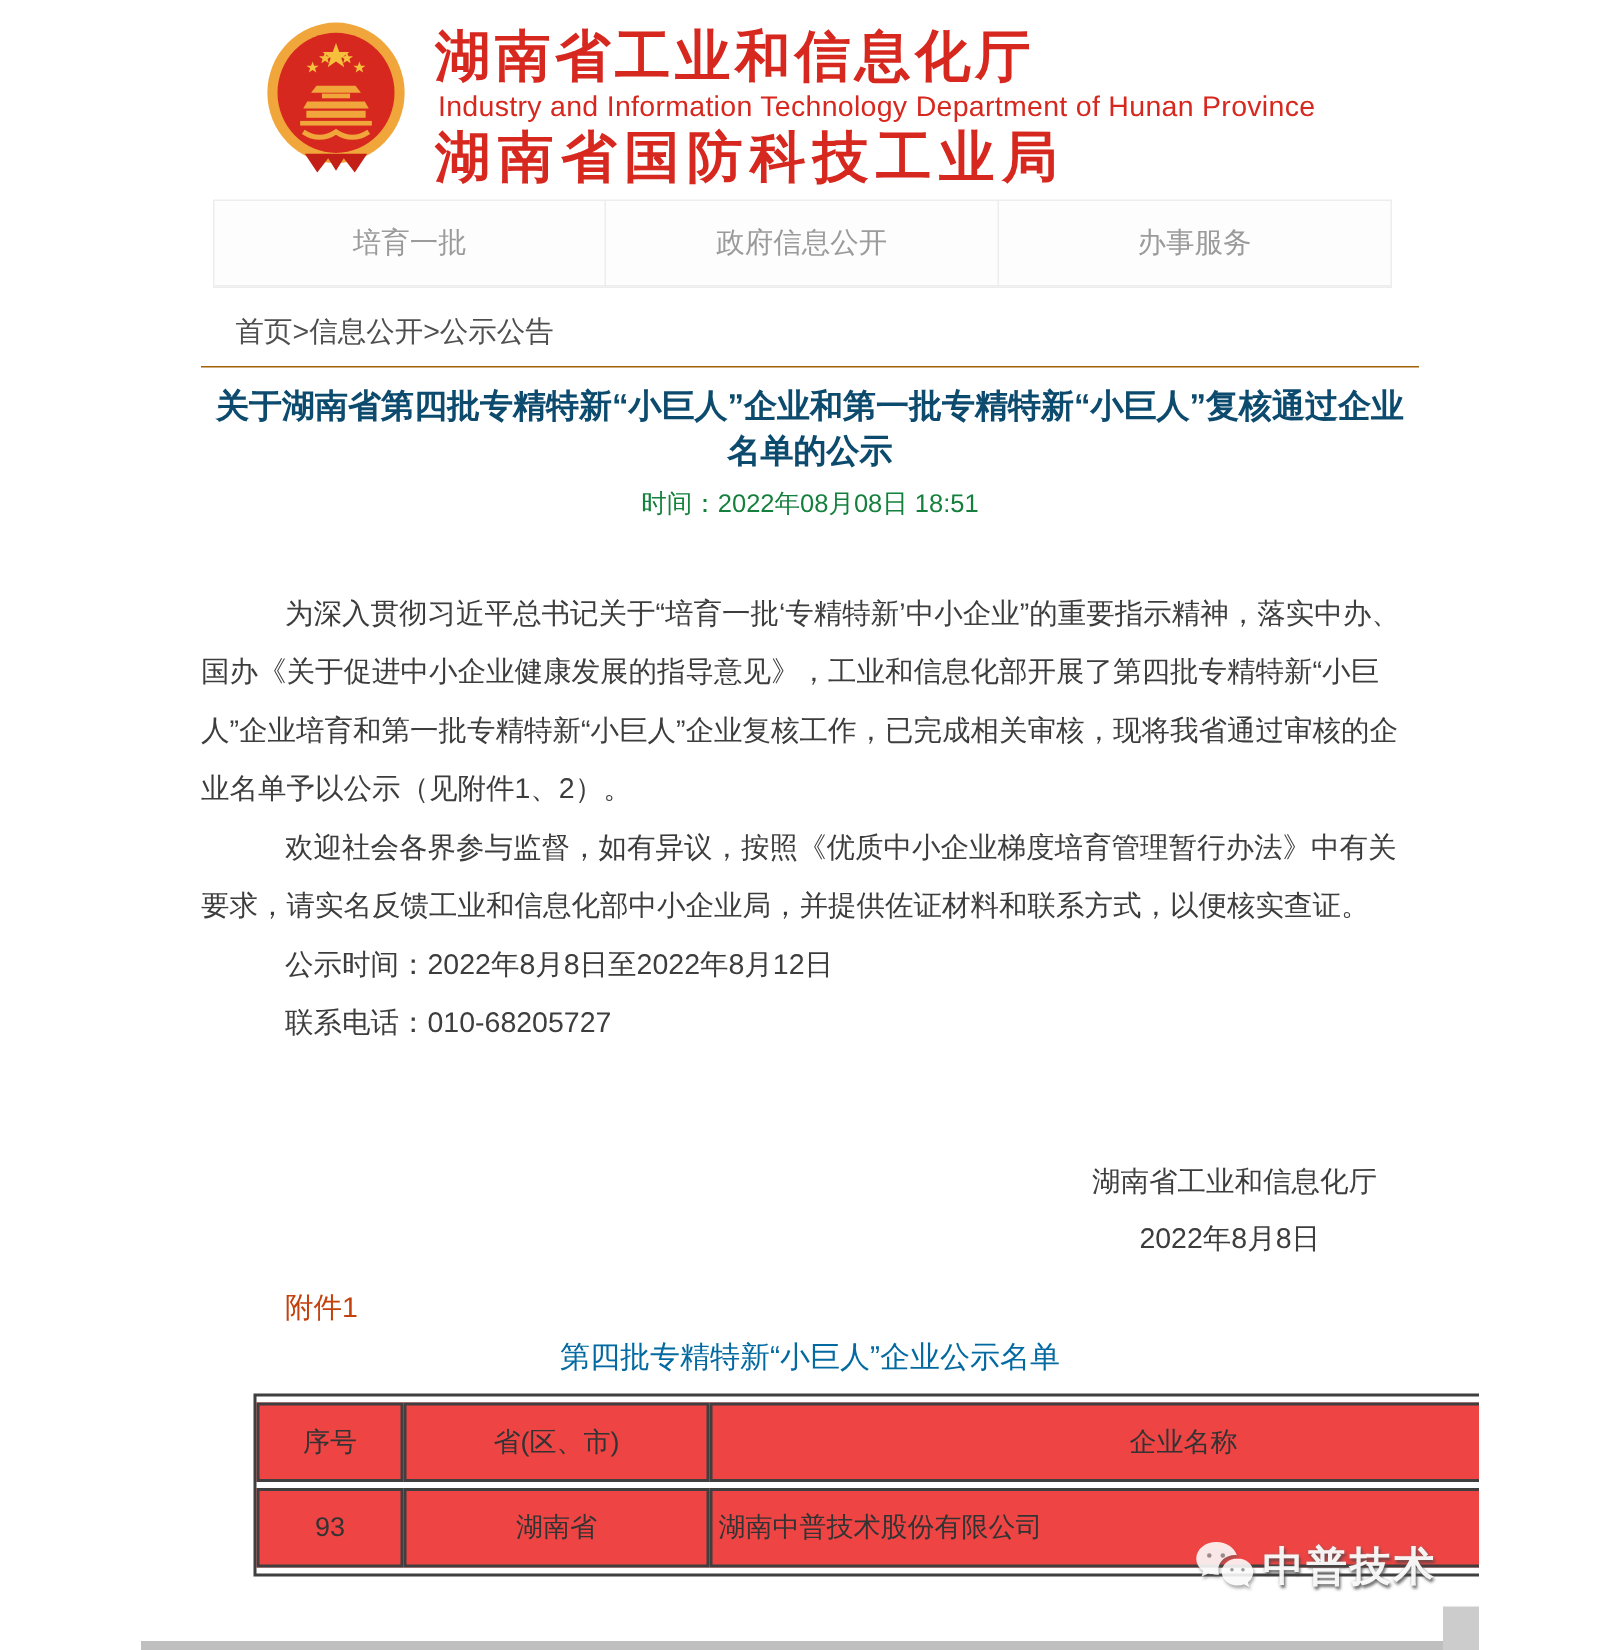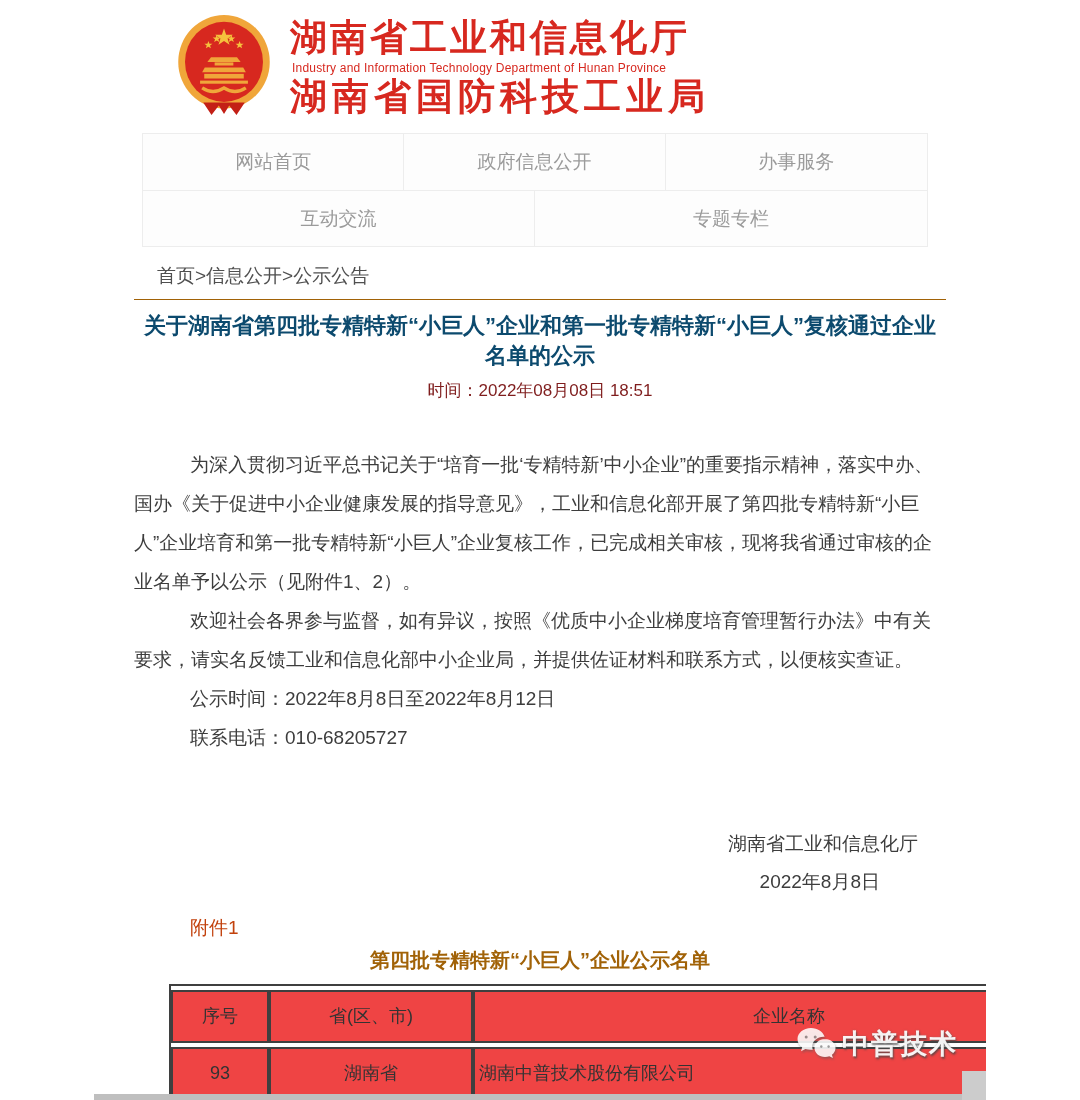--- a/index.html
+++ b/index.html
@@ -7,21 +7,21 @@
     position:relative;width:892px;height:1100px;margin:0 auto;
     background:#ffffff;overflow:hidden;
     font-family:"Liberation Sans","DejaVu Sans",sans-serif;
     color:#3f3f3f;
   }
   
   .site-header{display:flex;align-items:flex-start;padding:12px 0 0 78px;height:118px;}
   .emblem{width:104px;height:106px;flex:0 0 auto;}
   .org-block{margin-left:14px;padding-top:6px;}
   .org-cn1{font-size:37px;font-weight:bold;color:var(--brand-red);letter-spacing:3px;line-height:1.1;}
-  .org-en{font-size:12px;color:var(--brand-red);margin:2px 0 2px 2px;letter-spacing:.2px;}
+  .org-en{font-size:19px;color:var(--brand-red);margin:2px 0 2px 2px;letter-spacing:.2px;}
   .org-cn2{font-size:37px;font-weight:bold;color:var(--brand-red);letter-spacing:5px;line-height:1.1;}
   
   .main-nav{margin:3px 58px 0 48px;border:1px solid #ededed;background:#fdfdfd;}
   .nav-row1{display:grid;grid-template-columns:1fr 1fr 1fr;}
   .nav-row2{display:grid;grid-template-columns:1fr 1fr;}
   .nav-cell{
     height:56px;display:flex;align-items:center;justify-content:center;
     font-size:19px;color:#9b9b9b;cursor:pointer;
     border-right:1px solid #ededed;border-bottom:1px solid #ededed;
   }
@@ -31,33 +31,33 @@
   
   .main{margin:0 40px;}
   .breadcrumb{
     padding:16px 0 10px 23px;font-size:19px;color:#4f4f4f;
     border-bottom:1px solid #a16207;cursor:pointer;
   }
   .article-title{
     margin-top:11px;text-align:center;
     font-size:22px;font-weight:bold;color:#0c4a6e;line-height:30px;
   }
-  .article-time{margin-top:7px;text-align:center;font-size:17px;color:#7f1d1d;line-height:25px;}
+  .article-time{margin-top:7px;text-align:center;font-size:17px;color:#15803d;line-height:25px;}
   .article-body{margin-top:42px;font-size:19px;line-height:39px;color:#3d3d3d;}
   .article-body p{margin:0;text-indent:56px;}
   .meta-line{margin:0;text-indent:56px;}
   .attachments{margin-top:30px;}
   .attach-line1{margin:0;text-indent:56px;line-height:39px;}
   .attach-line2{margin:0;text-indent:166px;line-height:39px;}
   .attach-link{cursor:pointer;}
   .signature{margin-top:72px;text-align:right;font-size:19px;color:#3d3d3d;}
   .sig-org{line-height:30px;padding-right:28px;}
   .sig-date{line-height:30px;margin-top:8px;padding-right:66px;}
   .attach1-label{margin-top:18px;font-size:19px;color:#c2410c;line-height:26px;text-indent:56px;}
-  .table-title{margin-top:6px;text-align:center;font-size:20px;font-weight:bold;color:#a16207;line-height:27px;}
+  .table-title{margin-top:6px;text-align:center;font-size:20px;font-weight:normal;color:#0369a1;line-height:27px;}
   
   .list-table{
     margin:10px 0 0 35px;width:938px;table-layout:fixed;
     border-collapse:separate;border-spacing:0 4px;
     border:2px solid #3f3f3f;background:#fff;
   }
   .list-table th,.list-table td{
     border:2px solid #3f3f3f;font-size:18px;color:#333;
     text-align:center;padding:5px 4px;height:26px;font-weight:normal;
     background:#ef4444;overflow:hidden;white-space:nowrap;
@@ -107,27 +107,23 @@
     </svg>
     <div class="org-block">
       <div class="org-cn1">湖南省工业和信息化厅</div>
       <div class="org-en">Industry and Information Technology Department of Hunan Province</div>
       <div class="org-cn2">湖南省国防科技工业局</div>
     </div>
   </div>
 
   <div class="main-nav">
     <div class="nav-row1">
-      <div class="nav-cell">网站首页</div>
+      <div class="nav-cell">培育一批</div>
       <div class="nav-cell">政府信息公开</div>
       <div class="nav-cell">办事服务</div>
-    </div>
-    <div class="nav-row2">
-      <div class="nav-cell">互动交流</div>
-      <div class="nav-cell">专题专栏</div>
     </div>
   </div>
 
   <div class="main">
     <div class="breadcrumb">首页&gt;信息公开&gt;公示公告</div>
 
     <div class="article-title">关于湖南省第四批专精特新“小巨人”企业和第一批专精特新“小巨人”复核通过企业名单的公示</div>
     <div class="article-time">时间：2022年08月08日 18:51</div>
 
     <div class="article-body">

